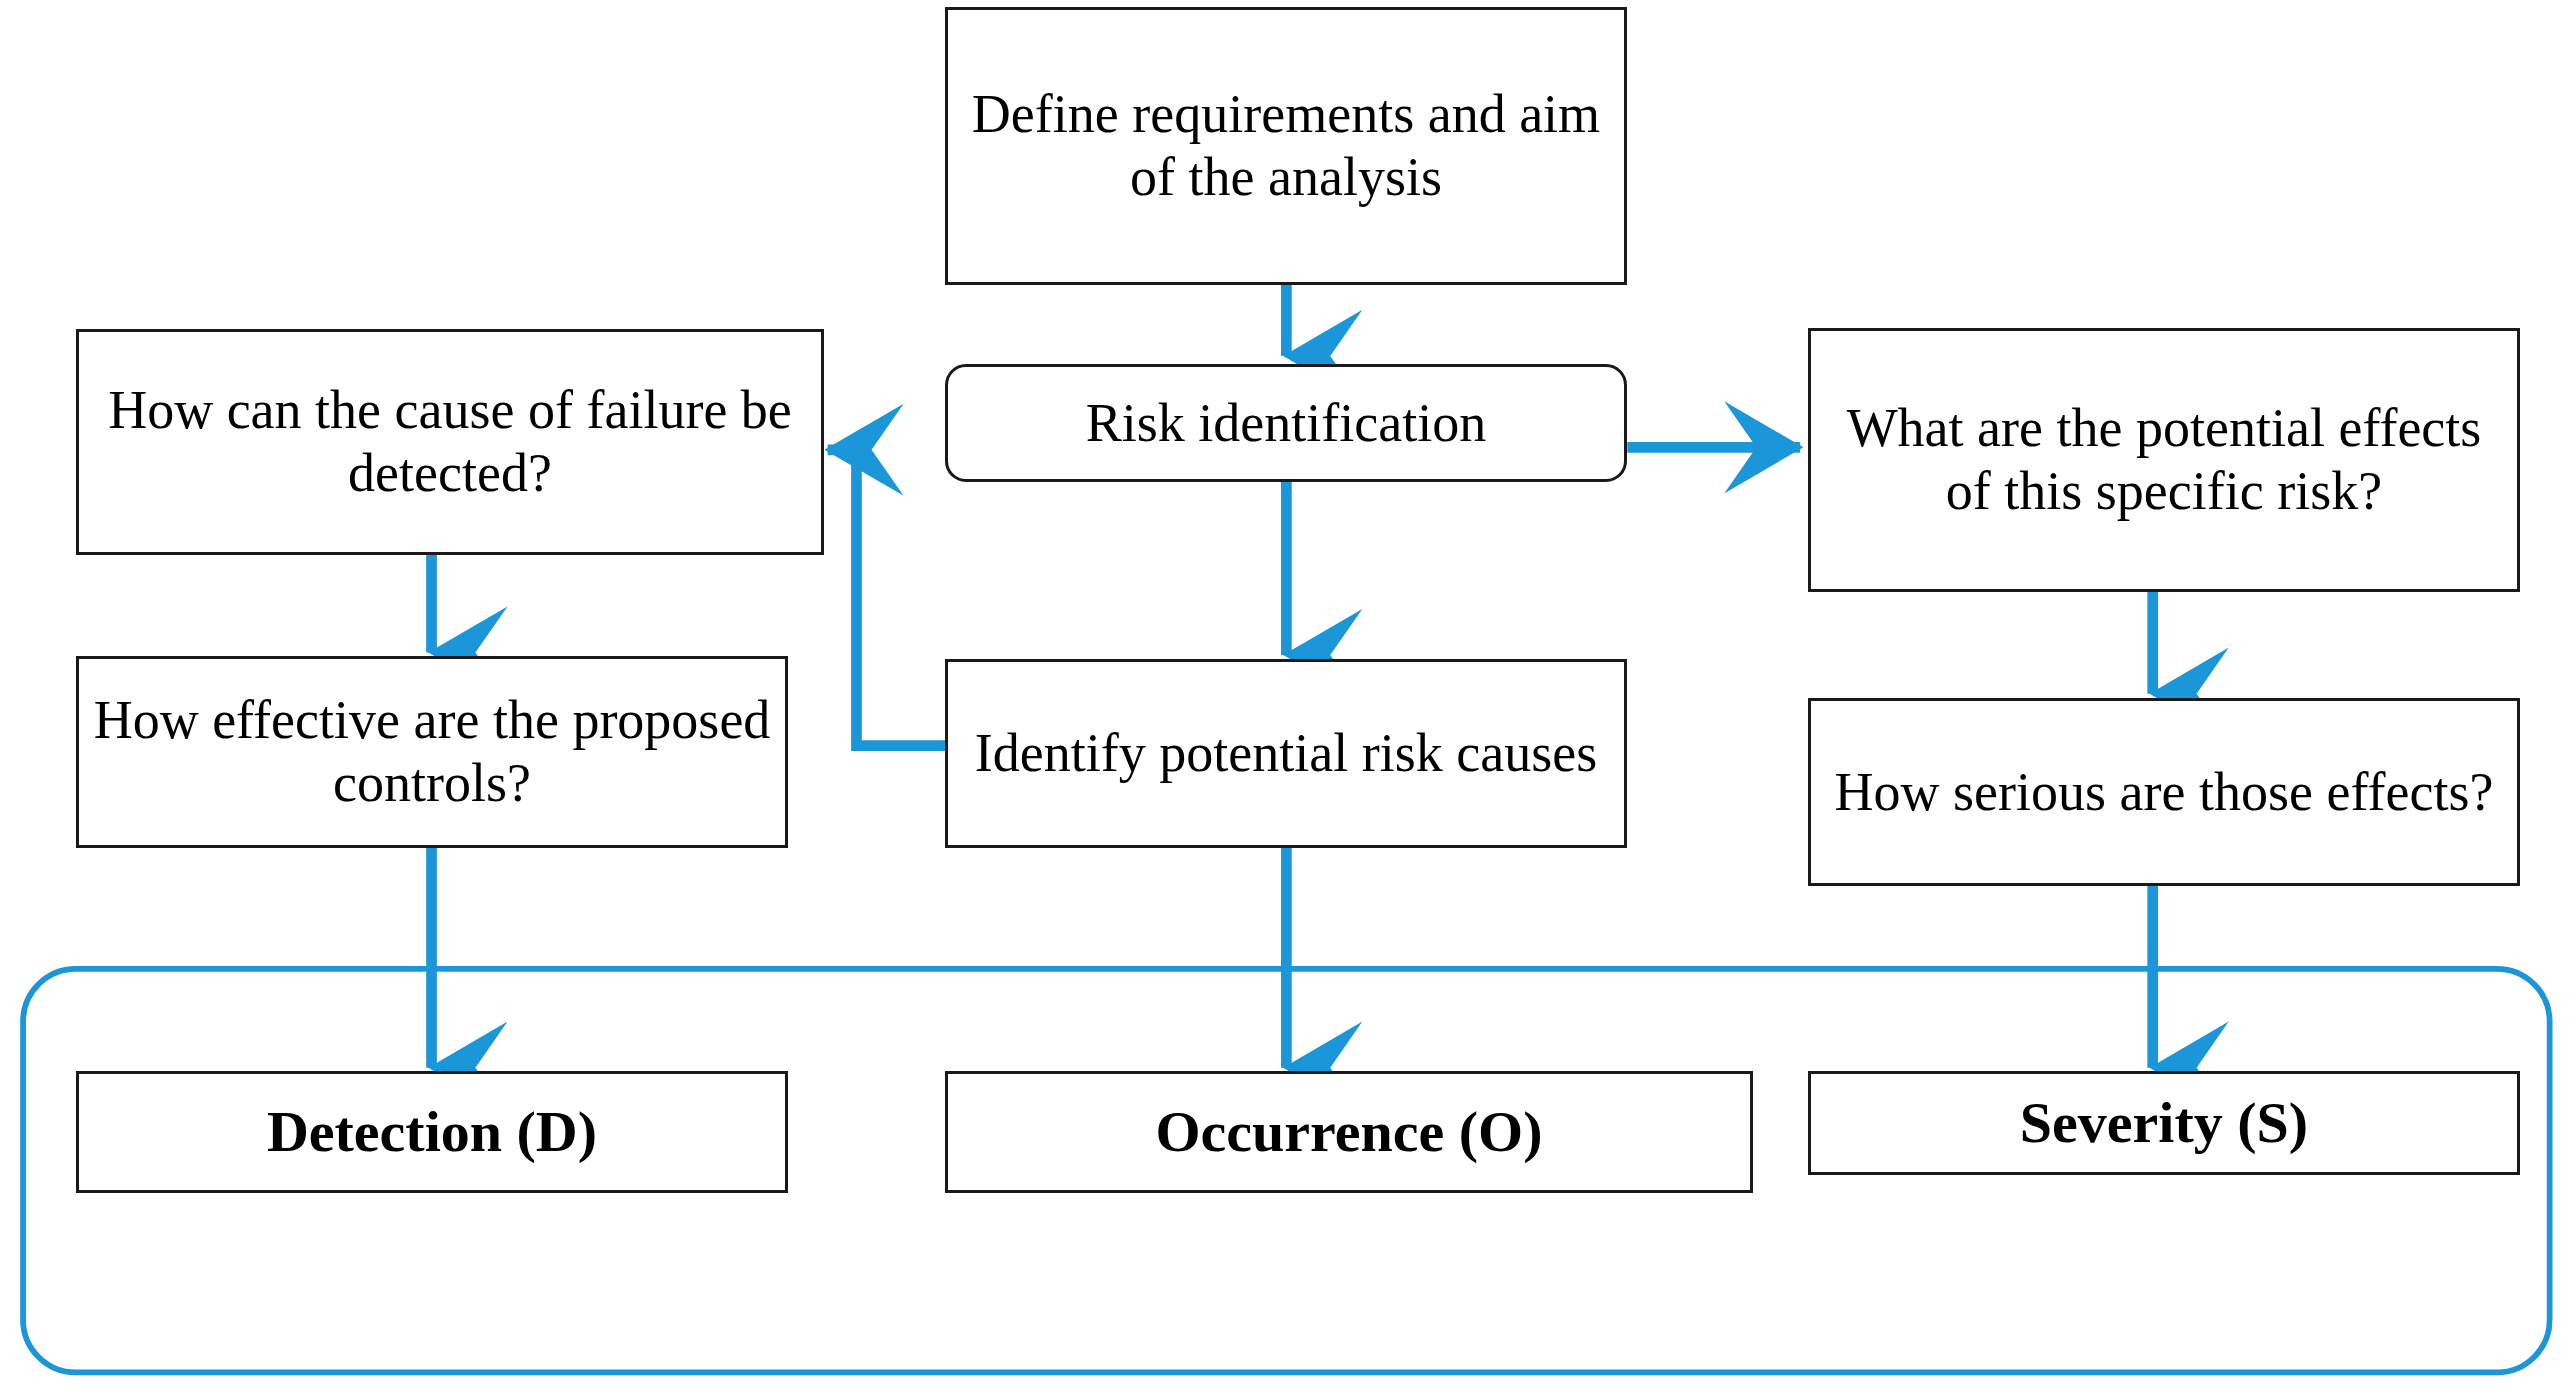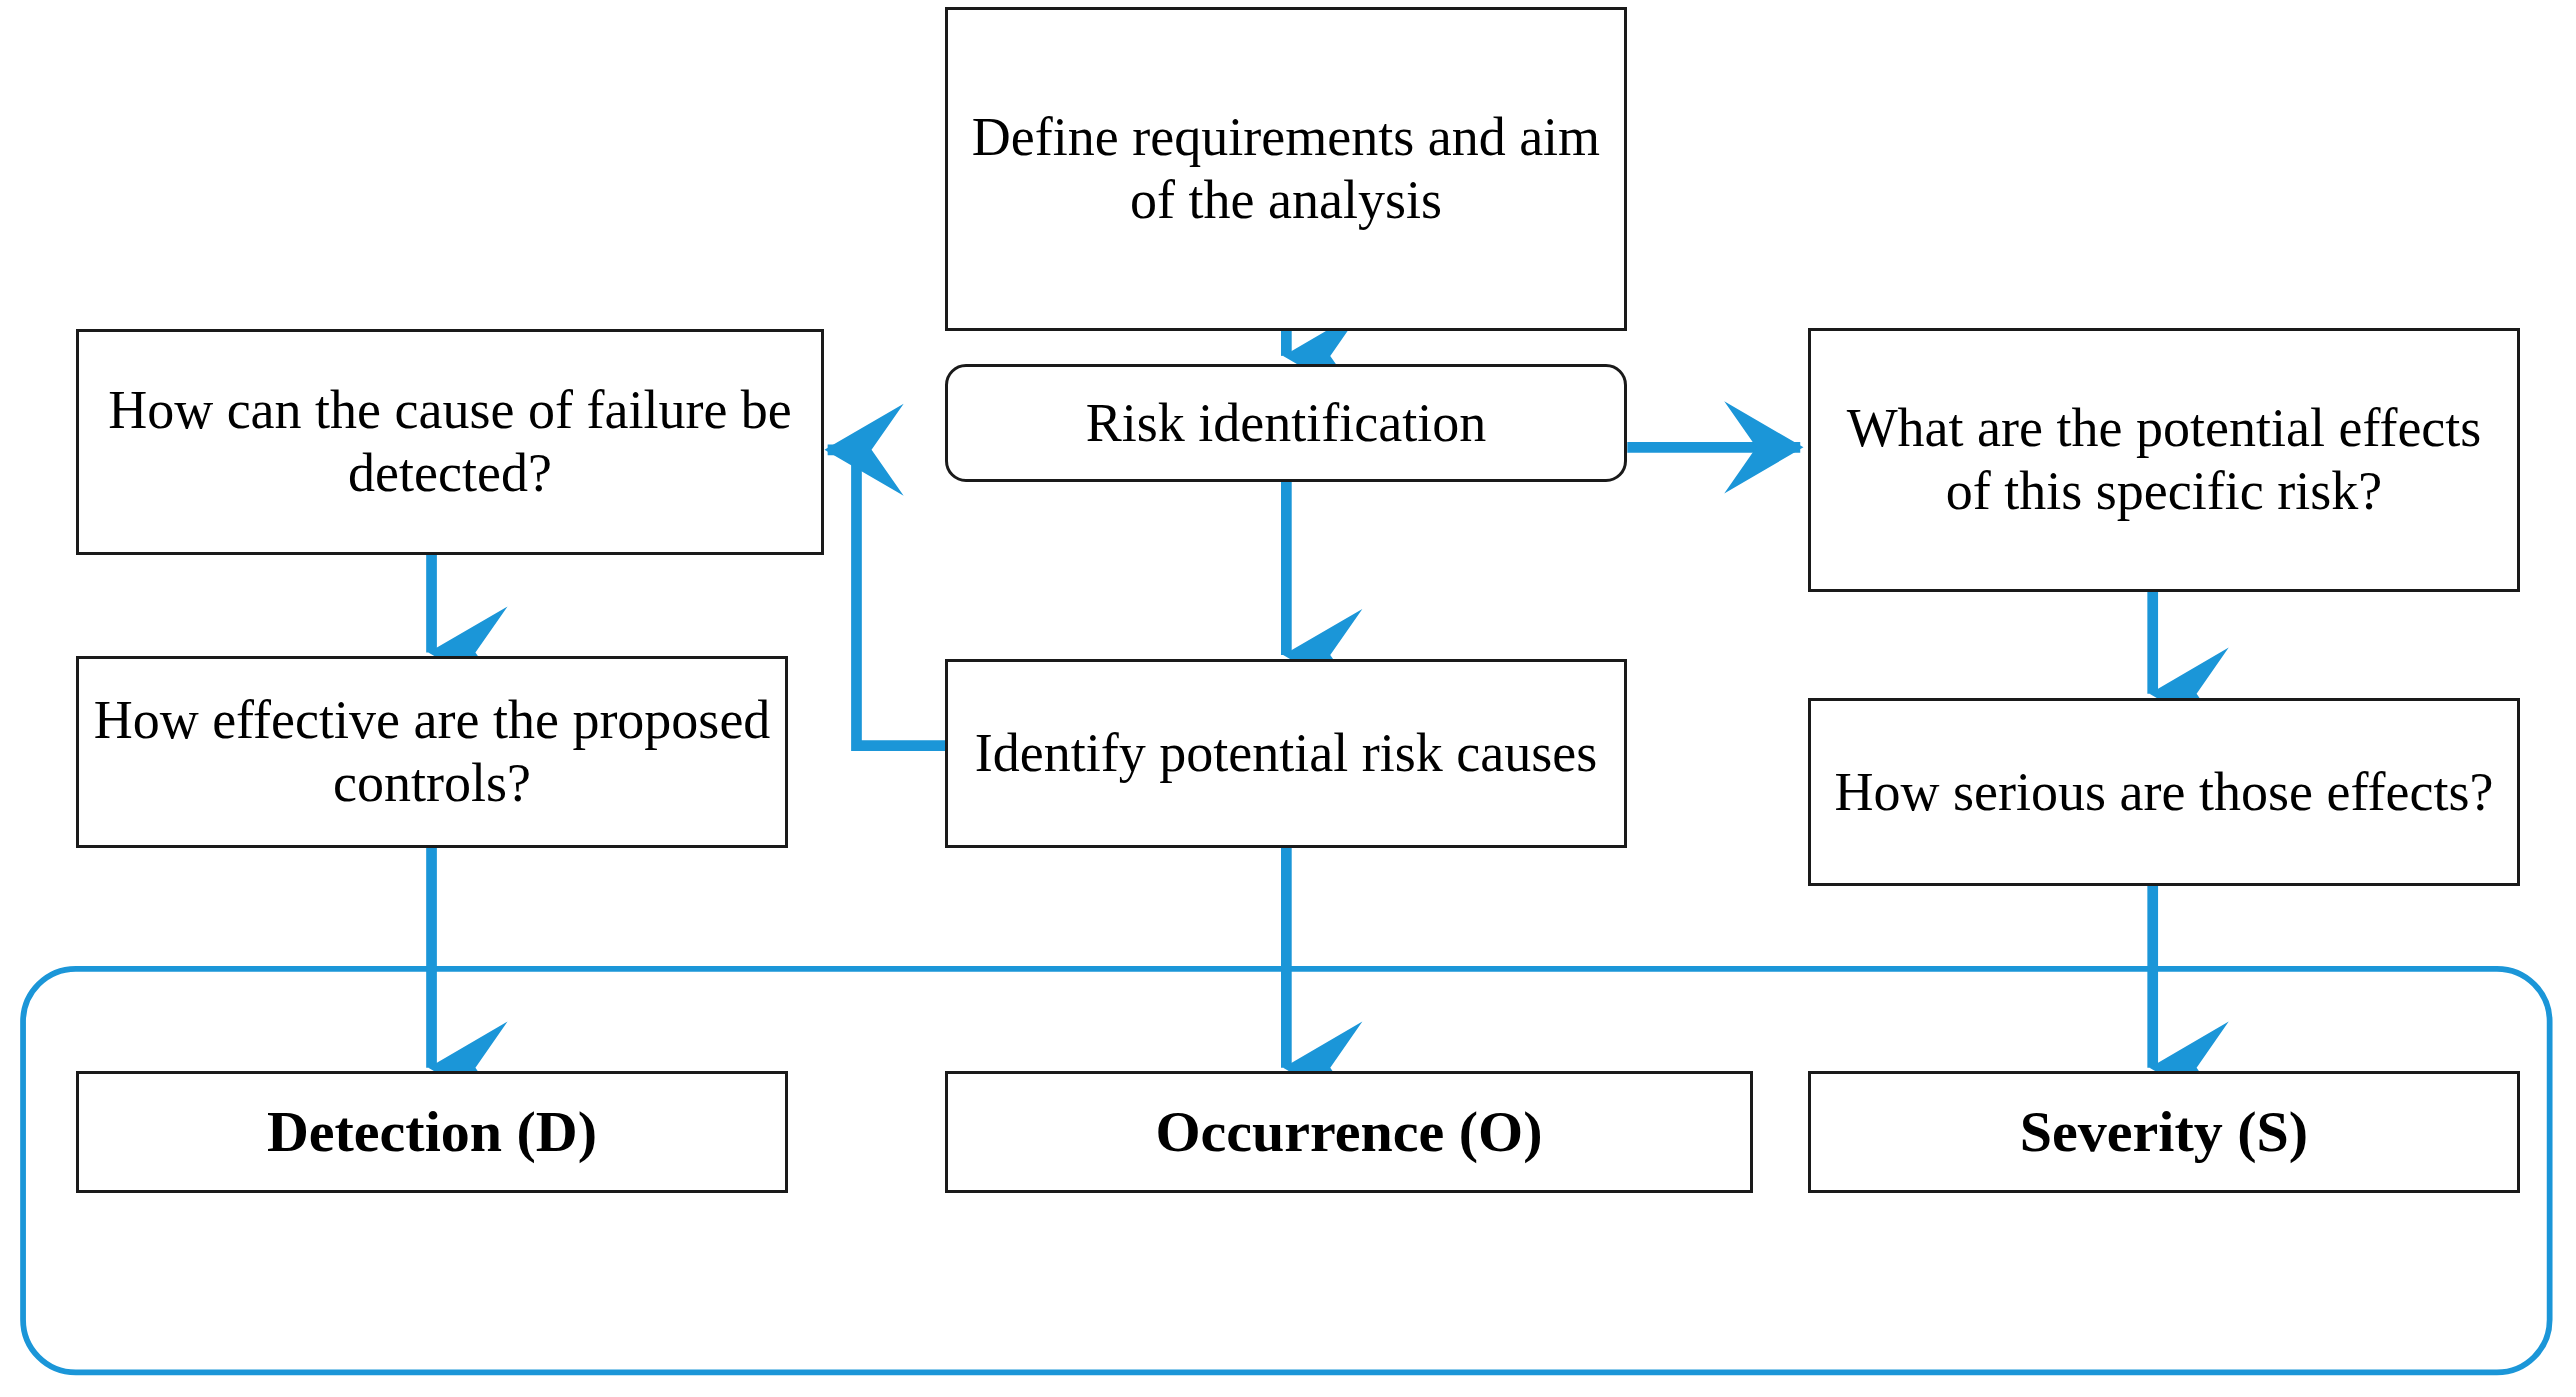--- a/index.html
+++ b/index.html
@@ -71,21 +71,21 @@
 
     <line x1="524" y1="1028" x2="524" y2="1296" stroke="#1B96D8" stroke-width="13" marker-end="url(#ar-down)"></line>
 
     <line x1="1562" y1="1028" x2="1562" y2="1296" stroke="#1B96D8" stroke-width="13" marker-end="url(#ar-down)"></line>
 
     <line x1="2614" y1="716" x2="2614" y2="842" stroke="#1B96D8" stroke-width="13" marker-end="url(#ar-down)"></line>
 
     <line x1="2614" y1="1073" x2="2614" y2="1296" stroke="#1B96D8" stroke-width="13" marker-end="url(#ar-down)"></line>
   </svg>
 
-  <div class="node" style="left:945px; top:6.6px; width:682px; height:324px;text-align:center;">
+  <div class="node" style="left:945px; top:6.6px; width:682px; height:278px;text-align:center;">
     <span>Define requirements and aim of the analysis</span>
   </div>
 
   <div class="node" style="left:945px; top:364px; width:682px; height:118px;border-radius:21px;">
     <span>Risk identification</span>
   </div>
 
   <div class="node" style="left:945px; top:659px; width:682px; height:189px;">
     <span>Identify potential risk causes</span>
   </div>
@@ -107,19 +107,19 @@
   </div>
 
   <div class="node bold" style="left:76px; top:1071px; width:712px; height:122px;">
     <span>Detection (D)</span>
   </div>
 
   <div class="node bold" style="left:945px; top:1071px; width:808px; height:122px;">
     <span>Occurrence (O)</span>
   </div>
 
-  <div class="node bold" style="left:1808px; top:1071px; width:712px; height:122px;">
+  <div class="node bold" style="left:1808px; top:1071px; width:712px; height:104px;">
     <span>Severity (S)</span>
   </div>
 
 
 </div>
 
 
 </body></html>

